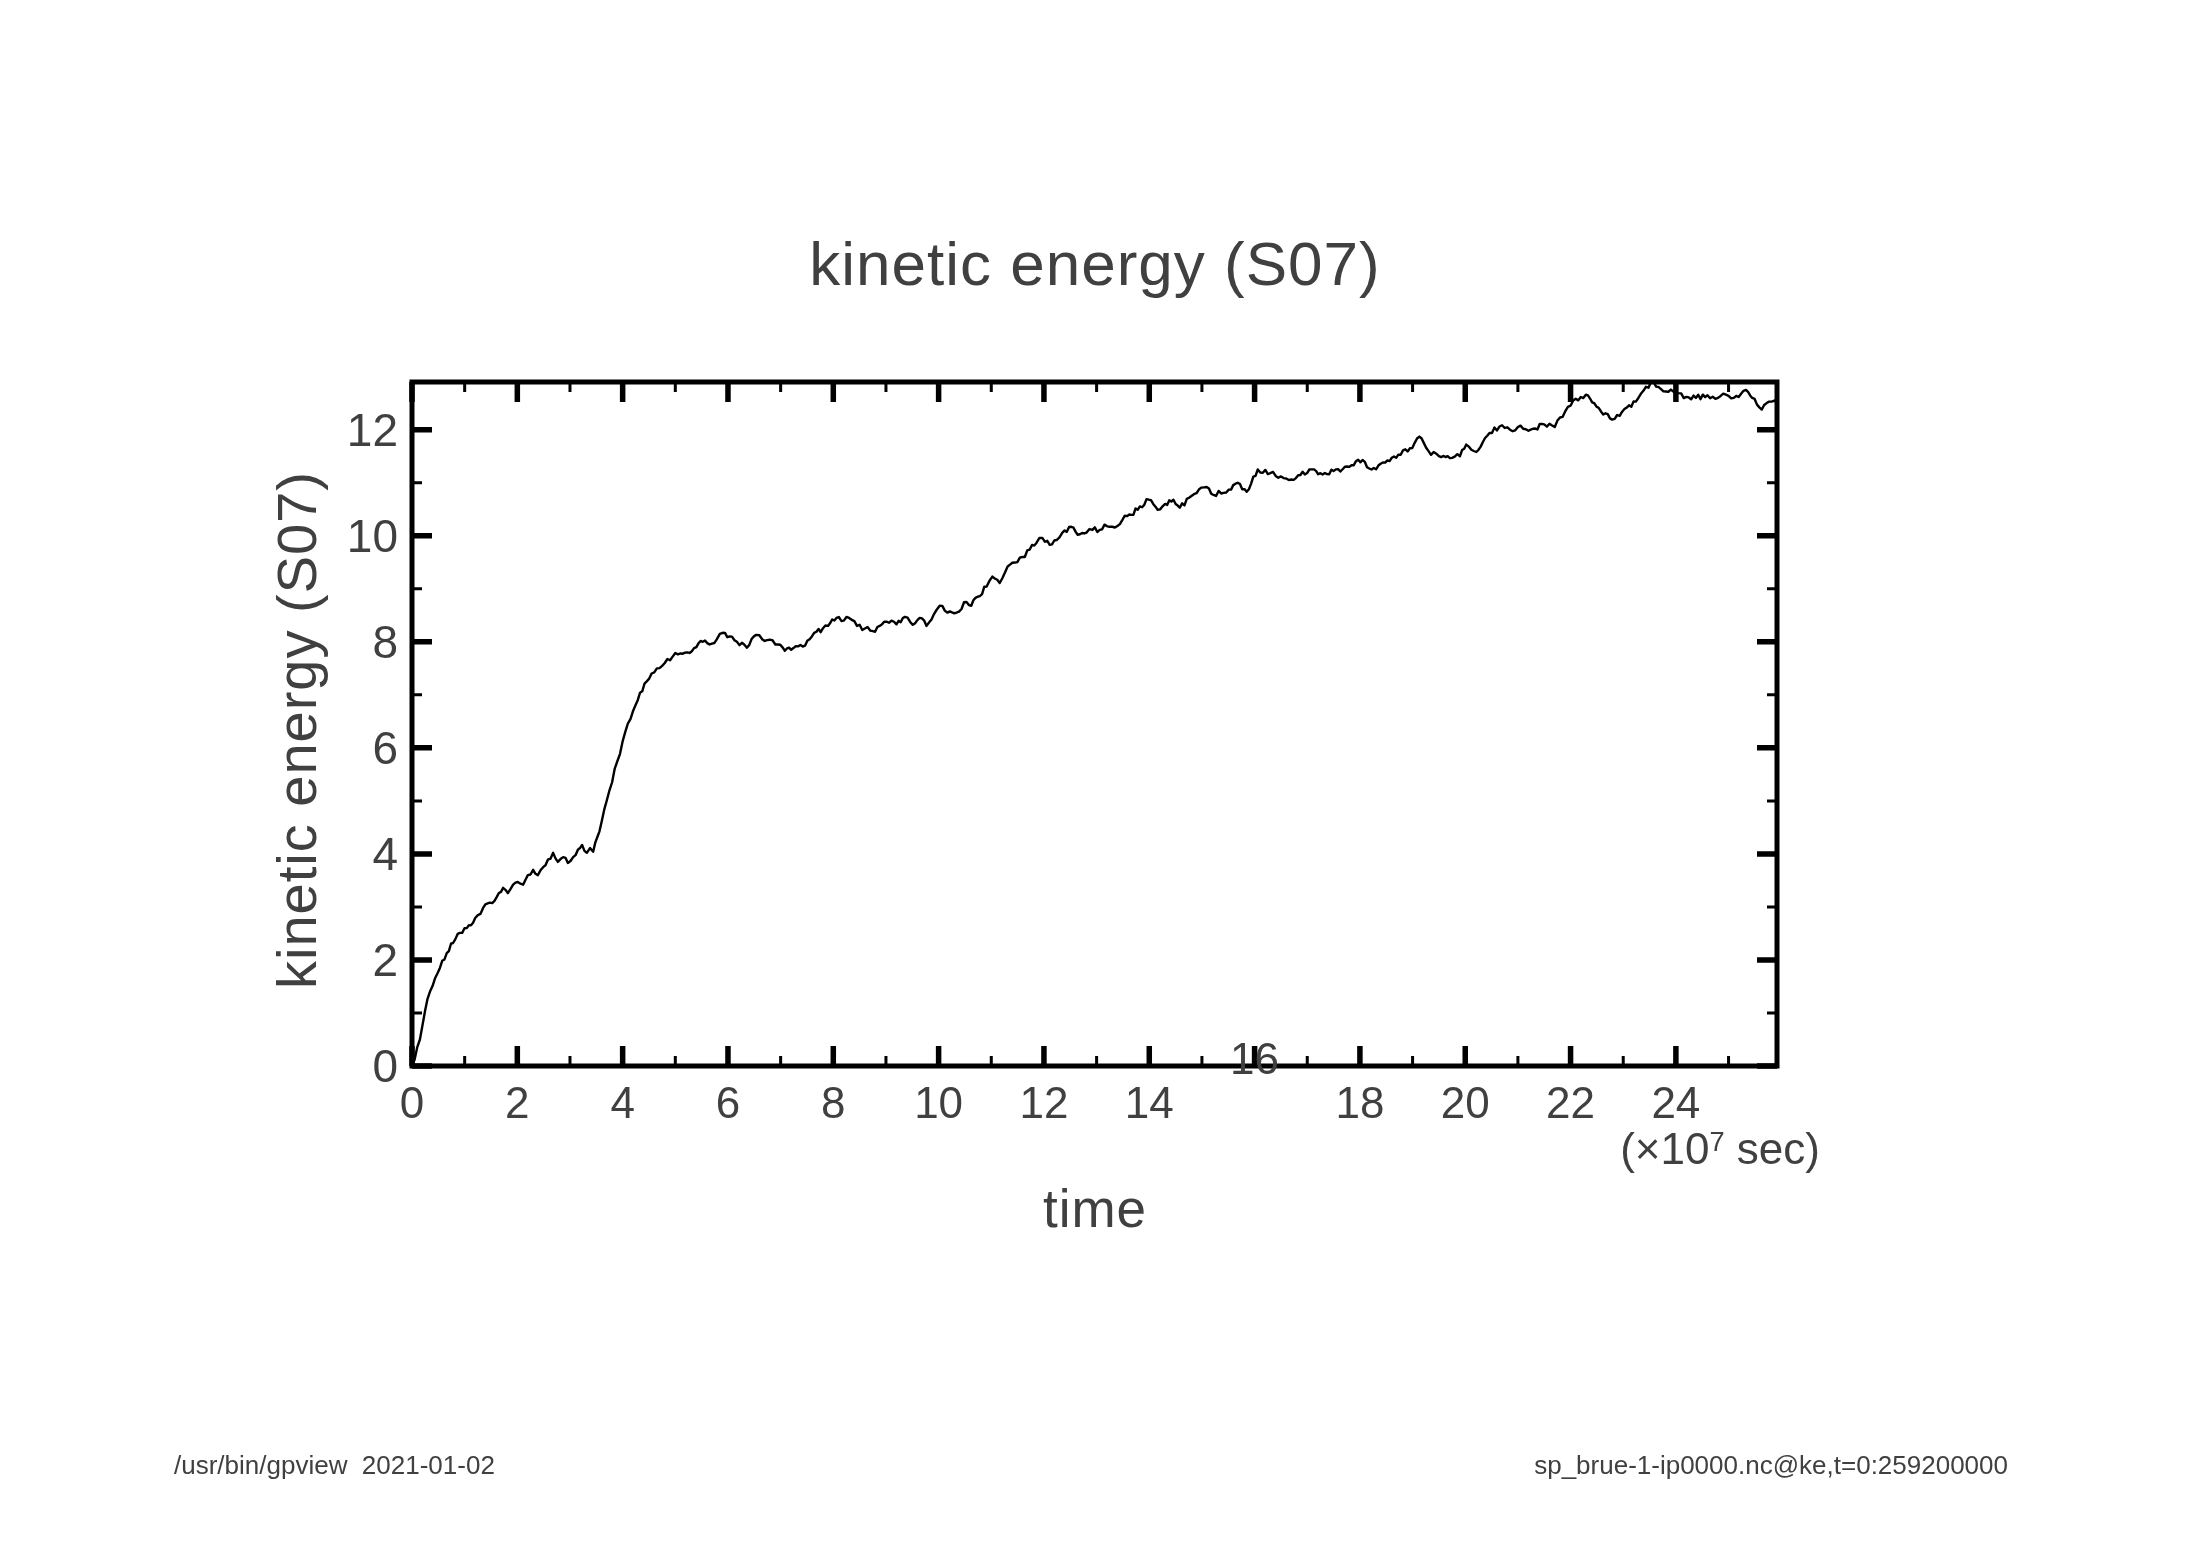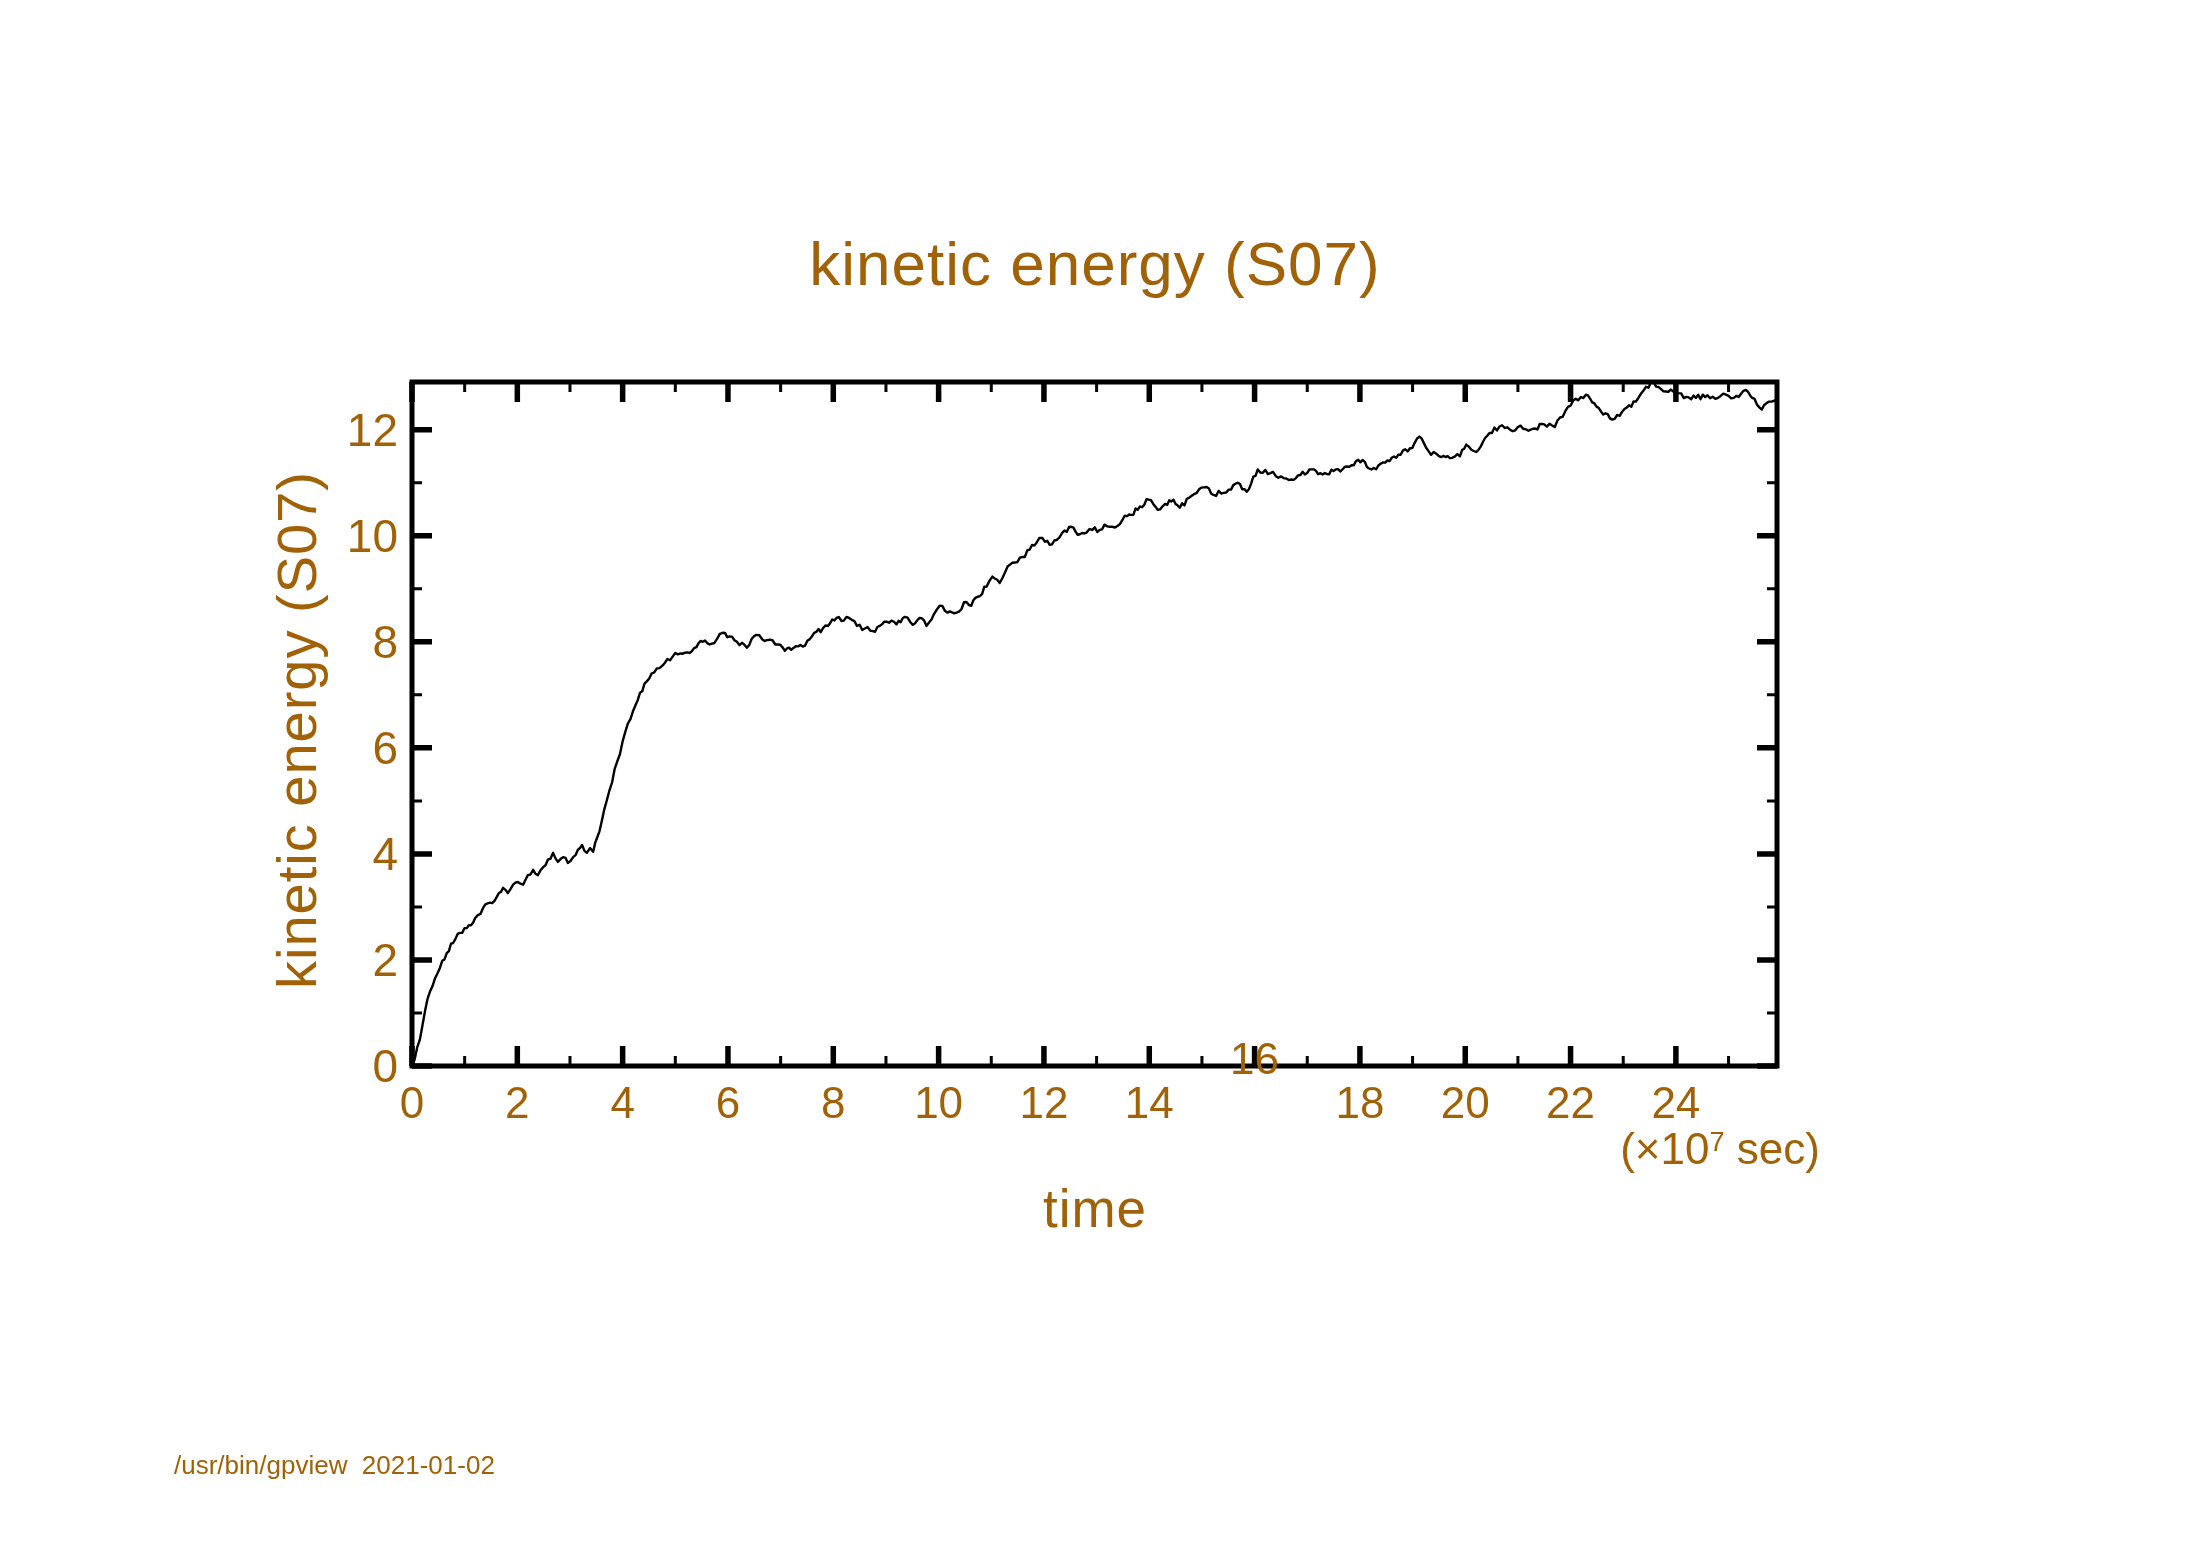--- a/index.html
+++ b/index.html
@@ -1,18 +1,18 @@
 <!DOCTYPE html>
 <html><head>
 <meta charset="utf-8">
 <style>
   html,body{margin:0;padding:0;background:#ffffff;}
   #screen{
     position:relative;width:2188px;height:1546px;background:#ffffff;overflow:hidden;
-    font-family:"Liberation Sans","DejaVu Sans",sans-serif;color:#a16207;
+    font-family:"Liberation Sans","DejaVu Sans",sans-serif;color:#404040;
   }
   #plot-svg{position:absolute;left:0;top:0;}
   .chart-title{
     position:absolute;left:412px;top:228px;width:1366px;text-align:center;
     font-size:62px;letter-spacing:1px;white-space:pre;
   }
   .y-axis-label{
     position:absolute;left:-158px;top:699px;width:910px;height:62px;line-height:62px;
     text-align:center;font-size:56px;letter-spacing:1px;
     transform:rotate(-90deg);transform-origin:center center;white-space:pre;
@@ -78,14 +78,15 @@
       <div class="tick-label-x" style="left: 1510.56px; top: 1080px;">22</div>
       <div class="tick-label-x" style="left: 1615.89px; top: 1080px; text-align: center;">24</div>
     </div>
 
 
   <div class="x-unit"><span>(×10</span><span class="exp-sup">7</span><span> sec)</span></div>
 
   <div class="x-axis-label">time</div>
 
   <div class="footer-left">/usr/bin/gpview  2021-01-02</div>
+  <div class="footer-right">sp_brue-1-ip0000.nc@ke,t=0:259200000</div>
 
 </div>
 
 </body></html>

